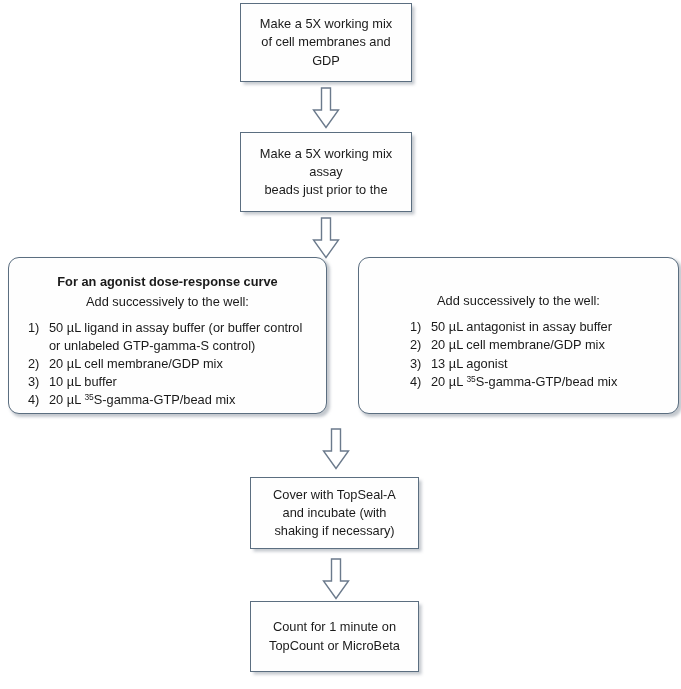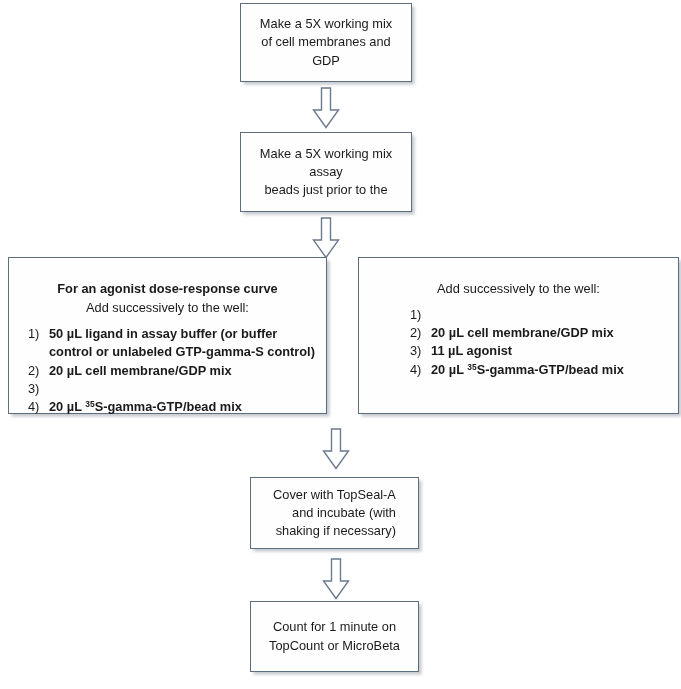--- a/index.html
+++ b/index.html
@@ -42,23 +42,24 @@
     padding: 4px 10px;
   }
 
   .node-text {
     display: block;
     white-space: pre-line;
   }
 
   
   .node.listbox {
-    justify-content: flex-start;
+    justify-content: center;
     padding: 22px 10px 10px 10px;
     text-align: left;
+    border-radius: 11px;
   }
   .list-title {
     font-weight: bold;
     text-align: center;
     display: block;
     font-size: 12.8px;
     margin-bottom: 1px;
   }
   .list-subtitle {
     text-align: center;
@@ -78,21 +79,20 @@
     line-height: 1.42;
   }
   .step-num {
     width: 30px;
     flex: 0 0 30px;
     padding-left: 9px;
     box-sizing: border-box;
   }
   .step-text {
     flex: 1 1 auto;
-    font-weight: bold;
   }
   sup {
     font-size: 0.66em;
     vertical-align: 0.48em;
     line-height: 0;
   }
 
   
   .arrow {
     position: absolute;
@@ -137,56 +137,58 @@
       <li class="step">
         <span class="step-num">1)</span>
         <span class="step-text">50 µL ligand in assay buffer (or buffer control or unlabeled GTP-gamma-S control)</span>
       </li>
       <li class="step">
         <span class="step-num">2)</span>
         <span class="step-text">20 µL cell membrane/GDP mix</span>
       </li>
       <li class="step">
         <span class="step-num">3)</span>
+        <span class="step-text">10 µL buffer</span>
       </li>
       <li class="step">
         <span class="step-num">4)</span>
         <span class="step-text"><span>20 µL </span><sup>35</sup><span>S-gamma-GTP/bead mix</span></span>
       </li>
     </ul>
   </div>
 
   <div class="node listbox" style="left:356px; top:257px; width:321px; height:157px;">
     <span class="list-subtitle">Add successively to the well:</span>
     <ul class="steps" style="padding-left:32px;">
       <li class="step">
         <span class="step-num">1)</span>
+        <span class="step-text">50 µL antagonist in assay buffer</span>
       </li>
       <li class="step">
         <span class="step-num">2)</span>
         <span class="step-text">20 µL cell membrane/GDP mix</span>
       </li>
       <li class="step">
         <span class="step-num">3)</span>
-        <span class="step-text">11 µL agonist</span>
+        <span class="step-text">13 µL agonist</span>
       </li>
       <li class="step">
         <span class="step-num">4)</span>
         <span class="step-text"><span>20 µL </span><sup>35</sup><span>S-gamma-GTP/bead mix</span></span>
       </li>
     </ul>
   </div>
 
   <div class="arrow" style="left:320px; top:428px;">
     <svg width="28" height="42" viewBox="0 0 28 42">
       <path d="M9.5 1 L18.5 1 L18.5 23 L26.5 23 L14 40.5 L1.5 23 L9.5 23 Z" fill="#ffffff" stroke="#6b7a8c" stroke-width="1.4" stroke-linejoin="miter"></path>
     </svg>
   </div>
 
-  <div class="node centered" style="left:248px; top:477px; width:169px; height:72px;text-align:right;">
+  <div class="node centered" style="left:248px; top:477px; width:169px; height:72px;">
     <span class="node-text">Cover with TopSeal-A
 and incubate (with
 shaking if necessary)</span>
   </div>
 
   <div class="arrow" style="left:320px; top:558px;">
     <svg width="28" height="42" viewBox="0 0 28 42">
       <path d="M9.5 1 L18.5 1 L18.5 23 L26.5 23 L14 40.5 L1.5 23 L9.5 23 Z" fill="#ffffff" stroke="#6b7a8c" stroke-width="1.4" stroke-linejoin="miter"></path>
     </svg>
   </div>

